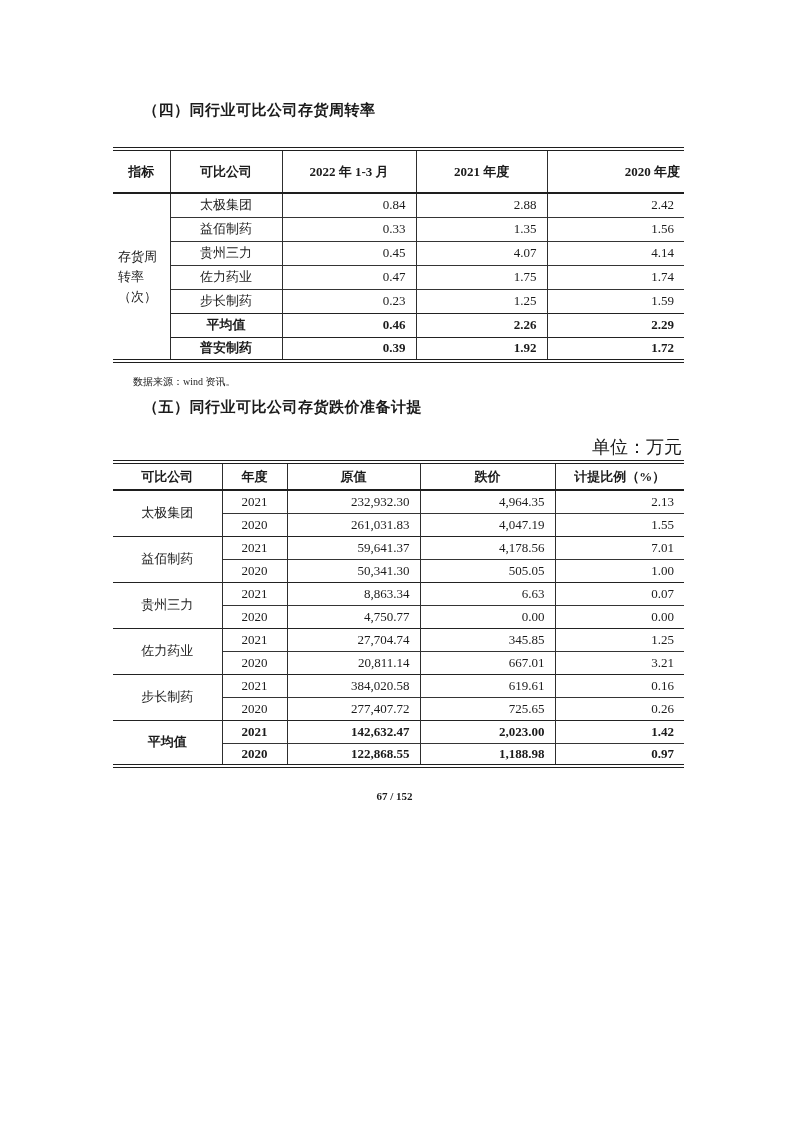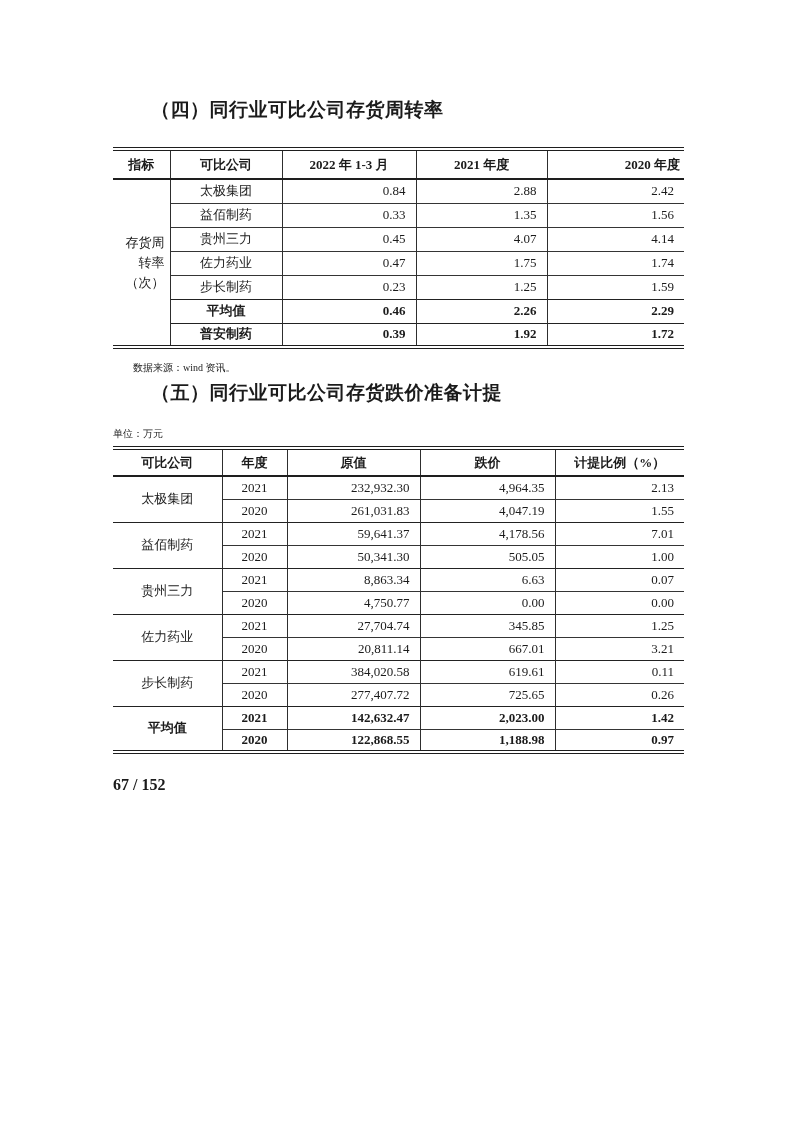--- a/index.html
+++ b/index.html
@@ -10,79 +10,79 @@
     margin: 0 auto;
     background: #ffffff;
     box-sizing: border-box;
     padding: 99px 109px 0 113px;
     overflow: hidden;
     color: #1b1b1b;
     font-family: "Liberation Serif", "DejaVu Serif", serif;
   }
   .sec-heading {
     font-family: "Liberation Sans", "DejaVu Sans", sans-serif;
-    font-size: 19px;
+    font-size: 15px;
     font-weight: bold;
     line-height: 22px;
     text-indent: 2em;
     margin: 0;
     letter-spacing: 0.5px;
   }
   .intro {
     font-size: 15px;
     line-height: 18px;
     text-indent: 2em;
     margin: 0;
   }
   .sec4 .sec-heading { margin-bottom: 26px; }
   .sec4 .intro { margin-bottom: 14px; }
 
   table { border-collapse: collapse; table-layout: fixed; width: 571px; font-size: 13px; }
   table.t { border-top: 4px double #1e1e1e; border-bottom: 4px double #1e1e1e; }
   th, td { padding: 0 4px; box-sizing: border-box; overflow: hidden; }
   th { font-weight: bold; text-align: center; }
   th:not(:last-child), td:not(:last-child) { border-right: 1px solid #2e2e2e; }
-  thead th { border-bottom: 2px solid #1e1e1e; height: 30px; }
+  thead th { border-bottom: 2px solid #1e1e1e; height: 44px; }
   tbody td { border-top: 1px solid #353535; height: 24px; }
   td.num { text-align: right; padding-right: 10px; font-variant-numeric: tabular-nums; }
   td.center { text-align: center; }
   tr.bold td { font-weight: bold; }
   .t1 tr.sep td { border-top: 1.5px solid #222; }
   .t1 .c1 { width: 57px; } .t1 .c2 { width: 112px; } .t1 .c3 { width: 134px; }
   .t1 .c4 { width: 131px; } .t1 .c5 { width: 137px; text-align: right; }
   td.indicator-cell {
-    text-align: right; vertical-align: middle;
+    text-align: left; vertical-align: middle;
     line-height: 20px; word-break: break-all; line-break: strict;
     padding: 0 5px;
   }
   .source-note {
     font-size: 10px; line-height: 17px; text-indent: 2em;
     margin: 10px 0 6px;
   }
   .body-para {
     font-size: 15.5px; line-height: 28.8px; text-align: justify;
     text-indent: 2em; margin: 0 0 28px;
   }
   .sec5 .sec-heading { margin-bottom: 21px; }
   .sec5 .intro { margin-bottom: 4px; }
   .unit-note {
-    font-size: 10px; line-height: 17px; 
+    font-size: 18px; line-height: 17px; text-align: right;
     margin: 0 2px 4px 0;
   }
   .t2 thead th { height: 28px; }
   .t2 tbody td { height: 23px; }
   .t2 .c1 { width: 109px; } .t2 .c2 { width: 65px; } .t2 .c3 { width: 133px; }
   .t2 .c4 { width: 135px; } .t2 .c5 { width: 129px; }
   .t2 tr.group-start td { border-top: 1.5px solid #222; }
   td.company-cell { text-align: center; vertical-align: middle; }
   .page-footer {
     margin-top: 22px;
-    text-align: left;
+    text-align: center;
     padding-right: 8px;
-    font-size: 16px;
+    font-size: 11px;
     font-weight: bold;
   }
 </style>
 </head>
 <body>
 
 <div class="page">
 
   <div class="sec4">
     <p class="sec-heading">（四）同行业可比公司存货周转率</p>
@@ -212,21 +212,21 @@
           <td class="center">2020</td>
           <td class="num">20,811.14</td>
           <td class="num">667.01</td>
           <td class="num">3.21</td>
         </tr>
         <tr class="group-start">
           <td class="company-cell" rowspan="2">步长制药</td>
           <td class="center">2021</td>
           <td class="num">384,020.58</td>
           <td class="num">619.61</td>
-          <td class="num">0.11</td>
+          <td class="num">0.16</td>
         </tr>
         <tr>
           <td class="center">2020</td>
           <td class="num">277,407.72</td>
           <td class="num">725.65</td>
           <td class="num">0.26</td>
         </tr>
         <tr class="group-start bold">
           <td class="company-cell" rowspan="2">平均值</td>
           <td class="center">2021</td>

